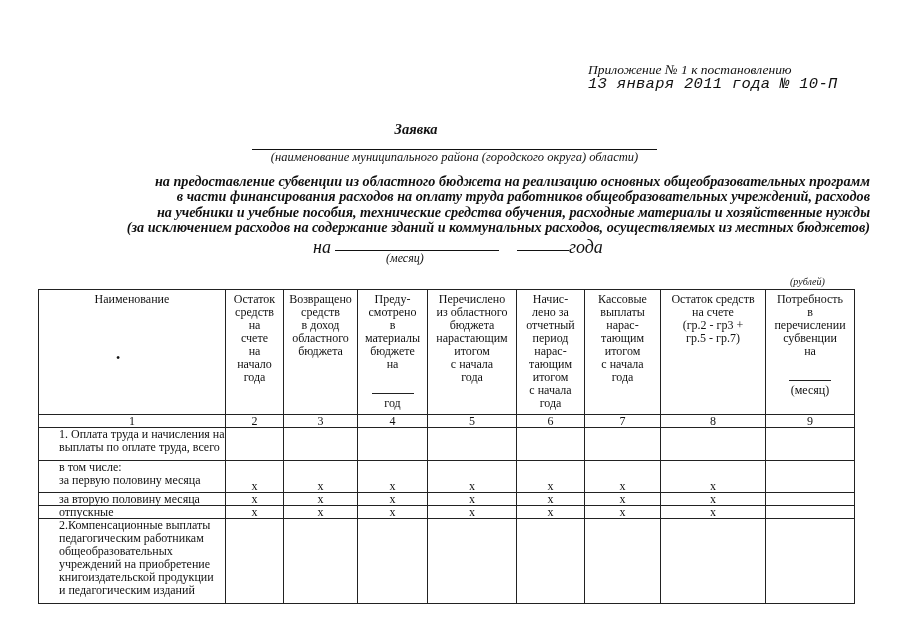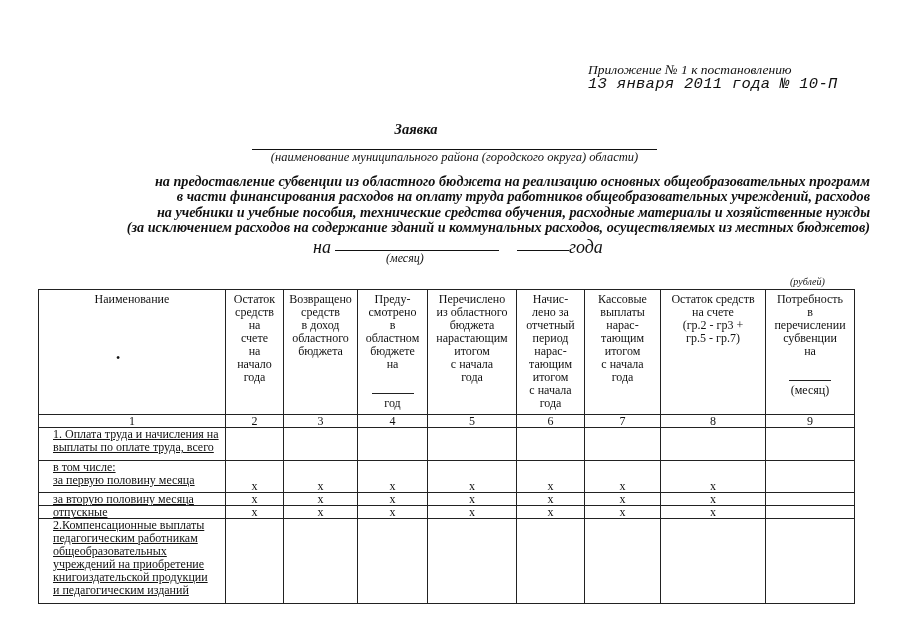--- a/index.html
+++ b/index.html
@@ -12,21 +12,21 @@
   .name-caption { left: 252px; width: 405px; top: 150px; text-align: center; font-size: 12.5px; }
   .subtitle { left: 40px; width: 830px; top: 174px; text-align: right; font-weight: bold; font-size: 14.2px; line-height: 15.3px; }
   .period { left: 313px; top: 237px; font-size: 18px; white-space: nowrap; }
   .period .blank1 { display: inline-block; width: 164px; border-bottom: 1px solid #111; margin-left: 4px; vertical-align: 2px; height: 10px; }
   .period .blank2 { display: inline-block; width: 52px; border-bottom: 1px solid #111; margin-left: 18px; vertical-align: 2px; height: 10px; }
   .month-caption { left: 386px; top: 251px; font-size: 12px; }
   .currency { left: 790px; top: 276px; font-size: 10px; }
 
   table.grid { position: absolute; left: 38px; top: 289px; border-collapse: collapse; font-size: 12px; line-height: 13px; table-layout: fixed; }
   table.grid td { border: 1px solid #222; padding: 0; vertical-align: top; text-align: center; }
-  table.grid td.left { text-align: left; padding-left: 14px; text-decoration: underline; }
+  table.grid td.left { text-align: left; padding-left: 20px; }
   .hdr td { height: 121px; padding-top: 3px !important; }
   .nums td { height: 12px; line-height: 12px; }
   .r1 td { height: 32px; }
   .r2 td { height: 31px; }
   .r3 td, .r4 td { height: 12px; line-height: 12px; }
   .r5 td { height: 84px; }
   .x { vertical-align: bottom !important; line-height: 12px; }
   .ovl { display: inline-block; width: 42px; border-top: 1px solid #222; margin-top: 4px; }
   .dot { display: block; margin-top: 46px; margin-left: -28px; font-size: 12px; }
 </style>
@@ -82,21 +82,21 @@
           <div>начало</div>
           <div>года</div>
         </td>
     <td id="h2">
           <div>Возвращено</div>
           <div>средств</div>
           <div>в доход</div>
           <div>областного</div>
           <div>бюджета</div>
         </td>
-    <td id="h3"><div>Преду-</div><div>смотрено</div><div>в</div><div>областном</div><div>бюджете</div><div>на</div><br><span class="ovl"></span><div>год</div></td>
+    <td id="h3"><div>Преду-</div><div>смотрено</div><div>в</div><div>материалы</div><div>бюджете</div><div>на</div><br><span class="ovl"></span><div>год</div></td>
     <td id="h4">
           <div>Перечислено</div>
           <div>из областного</div>
           <div>бюджета</div>
           <div>нарастающим</div>
           <div>итогом</div>
           <div>с начала</div>
           <div>года</div>
         </td>
     <td id="h5">

